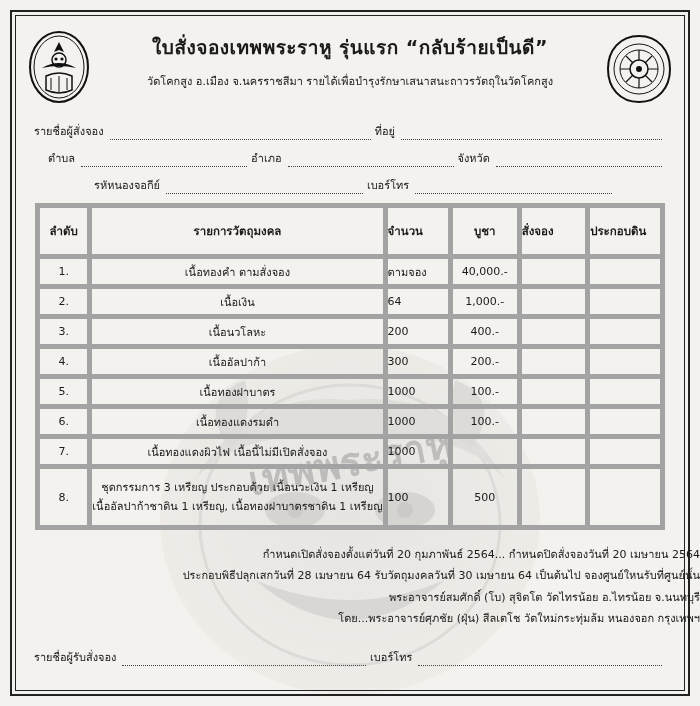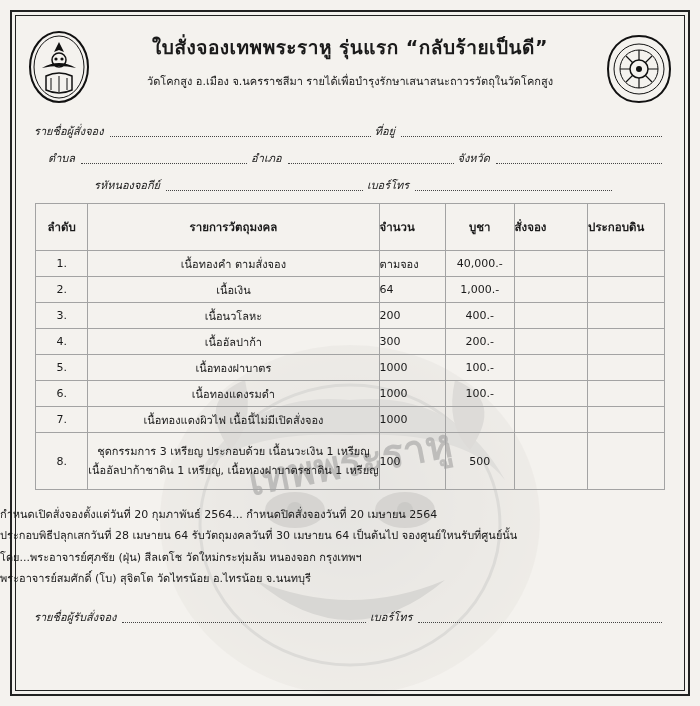--- a/index.html
+++ b/index.html
@@ -48,50 +48,50 @@
   .title{
     text-align:center;padding-top:32px;
     font-size:19px;font-weight:bold;letter-spacing:.5px;
   }
   .subtitle{
     text-align:center;margin-top:10px;font-size:11px;
   }
 
   
   .lines{padding:4px 34px 0 34px;font-size:11px;}
-  .lrow{display:flex;align-items:center;margin-bottom:9px;white-space:nowrap;font-style:italic;}
+  .lrow{display:flex;align-items:flex-end;margin-bottom:9px;white-space:nowrap;}
   .lbl{flex:0 0 auto;padding-right:2px;}
   .dots{flex:1 1 auto;border-bottom:1px dotted #444;height:11px;margin:0 4px;}
   .pad{flex:0 0 14px;}
 
   
   table{
     border-collapse:collapse;
     width:630px;
     margin:8px auto 0 auto;
     font-size:11px;
     background:transparent;
   }
-  th,td{border:1px solid #a3a3a3;padding:0;}
+  th,td{border:5px solid #a3a3a3;padding:0;}
   thead th{
     height:46px;font-weight:bold;font-size:11.5px;text-align:left;vertical-align:middle;
   }
   tbody td{height:25px;vertical-align:middle;}
   .c-no{width:58px;text-align:center;}
   .c-item{width:250px;text-align:center;}
   .c-qty{width:74px;text-align:left;}
   .c-price{width:74px;text-align:center;}
   .c-book{width:88px;}
   .c-amt{width:86px;}
   td.itemtext{text-align:center;}
   .set-cell{height:56px;line-height:1.75;text-align:center;}
   .set-cell div{white-space:nowrap;}
 
   
-  .footer{margin-top:14px;text-align:left;font-size:11px;line-height:1.95;}
+  .footer{margin-top:14px;text-align:right;font-size:11px;line-height:1.95;}
   .signline{padding:6px 34px 0 34px;font-size:11px;}
 </style>
 </head>
 <body>
 
 <div id="sheet">
 
   <svg id="watermark" viewBox="0 0 430 400">
     <defs>
       <radialGradient id="g1" cx="50%" cy="45%" r="55%">
@@ -247,22 +247,22 @@
           <td class="c-price">500</td>
           <td class="c-book"></td>
           <td class="c-amt"></td>
         </tr>
       </tbody>
     </table>
 
     <div class="footer">
       <div>กำหนดเปิดสั่งจองตั้งแต่วันที่ 20 กุมภาพันธ์ 2564... กำหนดปิดสั่งจองวันที่ 20 เมษายน 2564</div>
       <div>ประกอบพิธีปลุกเสกวันที่ 28 เมษายน 64 รับวัตถุมงคลวันที่ 30 เมษายน 64 เป็นต้นไป จองศูนย์ใหนรับที่ศูนย์นั้น</div>
+      <div>พระอาจารย์สมศักดิ์ (โบ) สุจิตโต วัดไทรน้อย อ.ไทรน้อย จ.นนทบุรี</div>
       <div>โดย...พระอาจารย์ศุภชัย  (ฝุ่น) สีลเตโช วัดใหม่กระทุ่มล้ม หนองจอก กรุงเทพฯ</div>
-      <div>พระอาจารย์สมศักดิ์ (โบ) สุจิตโต วัดไทรน้อย อ.ไทรน้อย จ.นนทบุรี</div>
     </div>
 
     <div class="signline">
       <div class="lrow" style="margin-top:12px;">
         <span class="lbl">รายชื่อผู้รับสั่งจอง</span>
         <span class="dots"></span>
         <span class="lbl">เบอร์โทร</span>
         <span class="dots"></span>
       </div>
     </div>

